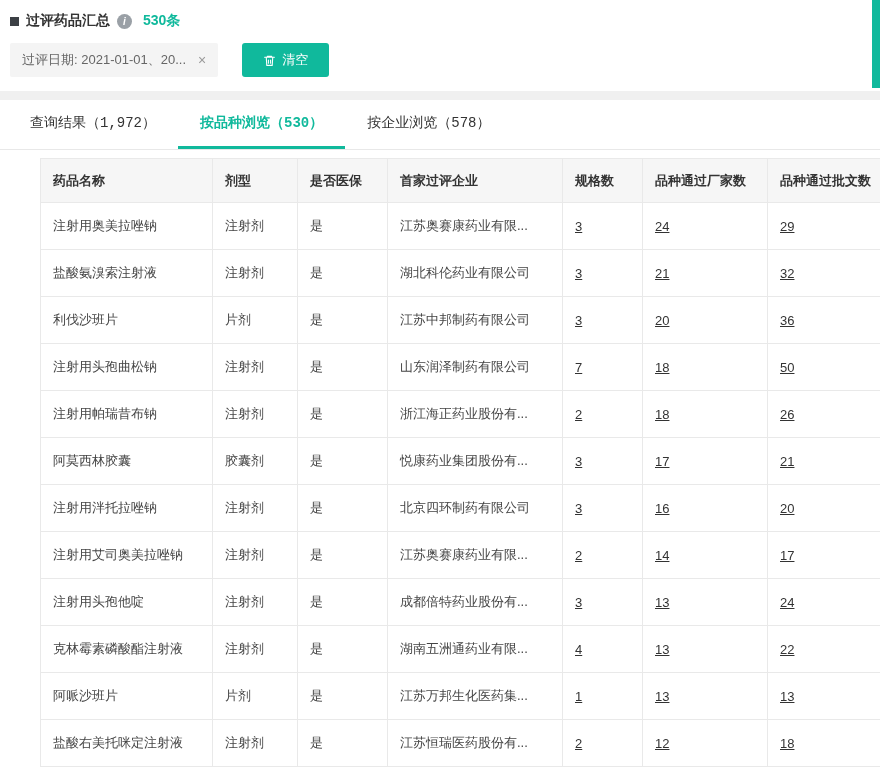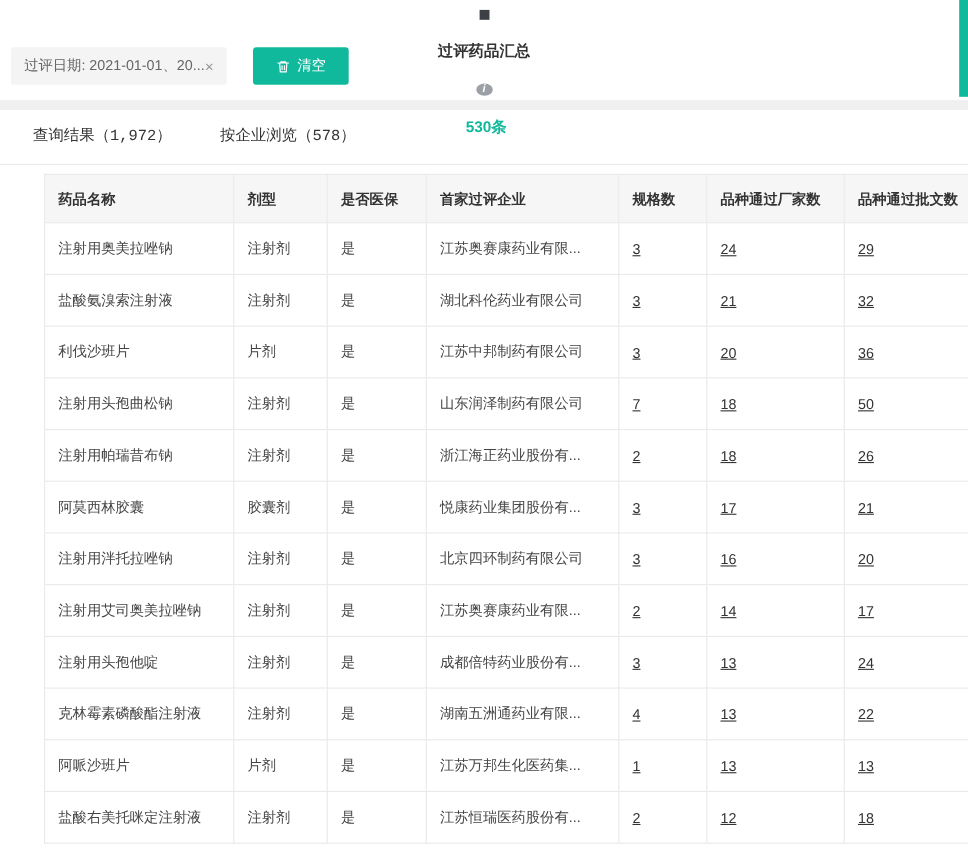--- a/index.html
+++ b/index.html
@@ -15,37 +15,37 @@
   
   .edge-stripe {
     position: absolute; top: 0; right: 0;
     width: 8px; height: 88px;
     background: var(--accent, #10b99c);
     z-index: 5;
   }
 
   
   .topbar { padding: 9px 10px 14px 10px; background: #fff; }
-  .title-row { display: flex; align-items: center; gap: 20px; height: 24px; flex-direction: column; }
+  .title-row { display: flex; align-items: center; gap: 7px; height: 24px; }
   .bullet { width: 9px; height: 9px; background: #3c4045; flex: 0 0 auto; }
   .title { font-size: 14px; font-weight: bold; color: #333; }
   .info-icon {
     width: 15px; height: 15px; border-radius: 50%;
     background: #9aa0a6; color: #fff;
     font-size: 10px; font-weight: bold; font-style: italic;
     display: inline-flex; align-items: center; justify-content: center;
     cursor: pointer;
   }
   .count { font-size: 14px; font-weight: bold; color: var(--accent, #10b99c); margin-left: 4px; text-align: right; }
 
   .filter-row { display: flex; align-items: center; gap: 24px; margin-top: 10px; }
   .filter-tag {
     background: #f4f4f4; color: #666;
     font-size: 13px; padding: 8px 12px; border-radius: 2px;
-    display: inline-flex; align-items: center; 
+    display: inline-flex; align-items: center; gap: 12px;
     cursor: default;
   }
   .filter-close { color: #999; font-size: 14px; line-height: 1; cursor: pointer; }
   .clear-btn {
     background: var(--accent, #10b99c); color: #fff;
     border: none; font-size: 13px; font-family: inherit;
     padding: 8px 21px; border-radius: 3px;
     display: inline-flex; align-items: center; gap: 6px;
     cursor: pointer;
   }
@@ -99,20 +99,21 @@
           </svg>
         <span>清空</span>
       </button>
     </div>
   </div>
 
   <div class="gray-band"></div>
 
   <div class="tabs">
     <div class="tab">查询结果（1,972）</div>
+    <div class="tab active">按品种浏览（530）</div>
     <div class="tab">按企业浏览（578）</div>
   </div>
 
   <div class="table-wrap">
     <table id="results-table">
       <colgroup>
         <col style="width:172px">
           <col style="width:85px">
           <col style="width:90px">
         <col style="width:175px">

